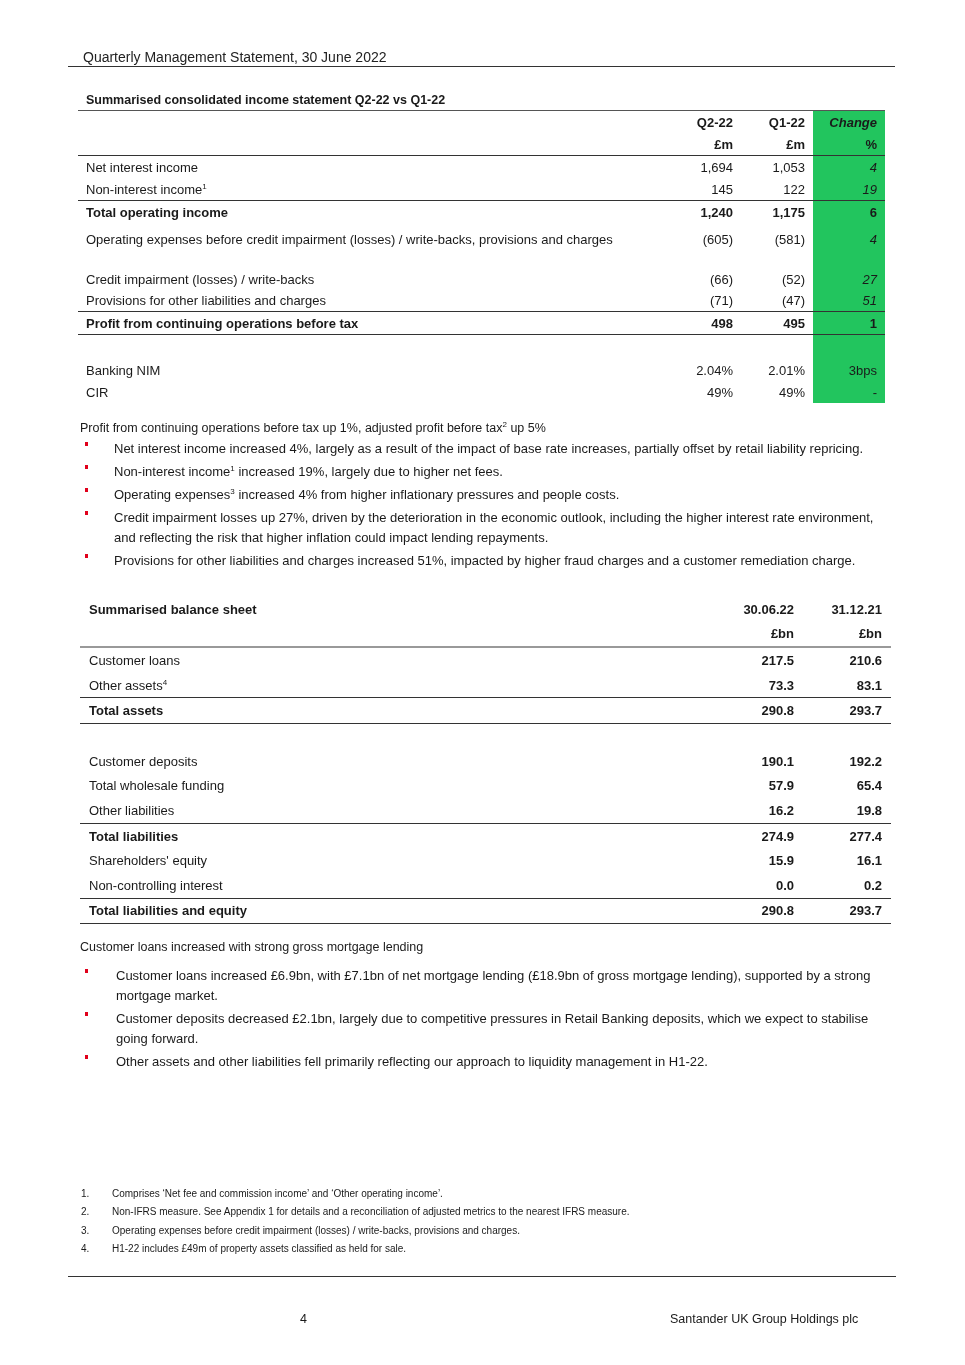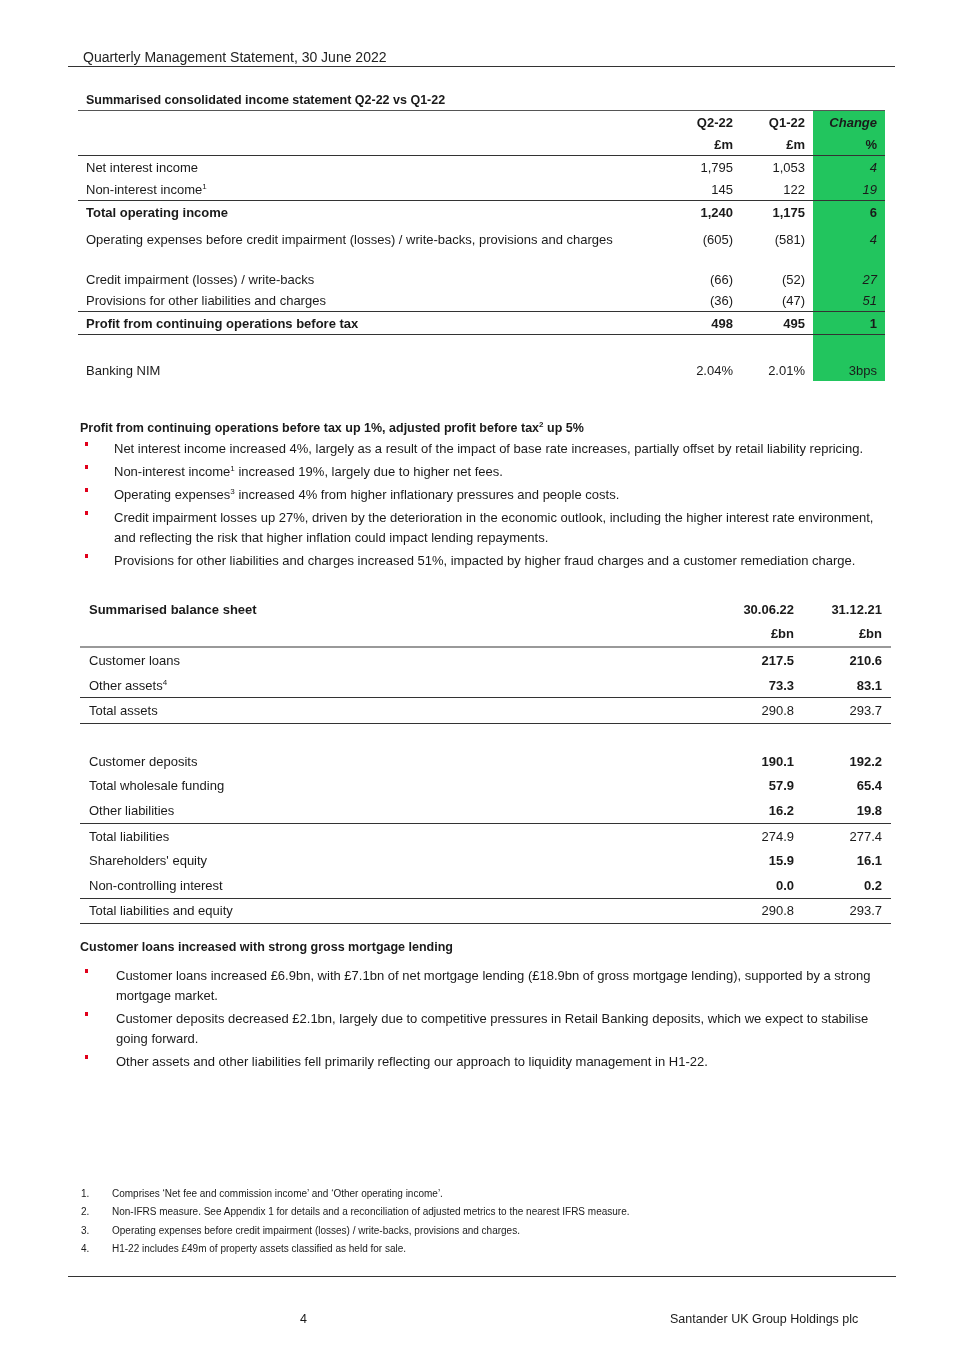--- a/index.html
+++ b/index.html
@@ -25,32 +25,32 @@
   .is-table tr.bold td.chg { font-style: normal; }
   .is-table tr.line-above td.lbl,
   .is-table tr.line-above td.num { border-top: 1px solid #333; }
   .is-table tr.line-above td.chg { border-top: 1px solid #333; }
   .is-table tr.line-below td { border-bottom: 1px solid #333; }
   .is-table tr.tall td { height: 32px; }
   .is-table tr.gap td { height: 24px; }
   .is-table tr.plain td.chg { font-style: normal; }
   sup { font-size: 8px; vertical-align: super; line-height: 0; }
 
-  .sec-title { font-size: 12.5px; font-weight: bold; }
+  .sec-title { font-size: 12.5px; font-weight: normal; }
   .bullets { list-style: none; margin: 4px; padding: 0; }
   .bullets li { position: relative; padding-left: 30px; font-size: 13px; line-height: 20px; margin-bottom: 3px; }
   .bullets li .mark { position: absolute; left: 1px; top: 3px; width: 3px; height: 4px; background: #e0001b; }
 
   
   .bs-wrap { left: 80px; top: 597px; width: 811px; }
   .bs-table { border-collapse: collapse; width: 811px; font-size: 13px; }
   .bs-table td { padding: 0 9px; height: 24.6px; white-space: nowrap; vertical-align: middle; }
   .bs-table td.num { text-align: right; width: 70px; font-weight: bold; }
   .bs-table tr.hdr td { font-weight: bold; font-size: 13px; }
-  .bs-table tr.bold td { font-weight: normal; }
+  .bs-table tr.bold td { font-weight: bold; }
   .bs-table tr.thick-above td { border-top: 2px solid #999; }
   .bs-table tr.line-above td { border-top: 1px solid #333; }
   .bs-table tr.line-below td { border-bottom: 1px solid #333; }
   .bs-table tr.gap td { height: 25px; }
 
   .foot-notes { left: 81px; top: 1184px; font-size: 10px; }
   .foot-notes .fn { display: flex; height: 18.5px; align-items: center; }
   .foot-notes .n { width: 31px; }
   .foot-rule { left: 68px; top: 1276px; width: 828px; border-top: 1.5px solid #333; }
   .page-num { left: 300px; top: 1312px; font-size: 12.5px; }
@@ -73,21 +73,21 @@
       <td class="chg">Change</td>
     </tr>
     <tr class="hdr">
       <td class="lbl"></td>
       <td class="num">£m</td>
       <td class="num">£m</td>
       <td class="chg" style="font-style:normal">%</td>
     </tr>
     <tr class="line-above">
       <td class="lbl">Net interest income</td>
-      <td class="num">1,795</td>
+      <td class="num">1,694</td>
       <td class="num">1,053</td>
       <td class="chg">4</td>
     </tr>
     <tr>
       <td class="lbl"><span>Non-interest income</span><sup>1</sup></td>
       <td class="num">145</td>
       <td class="num">122</td>
       <td class="chg">19</td>
     </tr>
     <tr class="bold line-above">
@@ -103,41 +103,47 @@
       <td class="chg">4</td>
     </tr>
     <tr class="tall">
       <td class="lbl" style="vertical-align:bottom;padding-bottom:2px">Credit impairment (losses) / write-backs</td>
       <td class="num" style="vertical-align:bottom;padding-bottom:2px">(66)</td>
       <td class="num" style="vertical-align:bottom;padding-bottom:2px">(52)</td>
       <td class="chg" style="vertical-align:bottom;padding-bottom:2px">27</td>
     </tr>
     <tr>
       <td class="lbl">Provisions for other liabilities and charges</td>
-      <td class="num">(36)</td>
+      <td class="num">(71)</td>
       <td class="num">(47)</td>
       <td class="chg">51</td>
     </tr>
     <tr class="bold line-above line-below">
       <td class="lbl">Profit from continuing operations before tax</td>
       <td class="num">498</td>
       <td class="num">495</td>
       <td class="chg">1</td>
     </tr>
     <tr class="gap">
       <td></td>
           <td></td>
           <td></td>
           <td class="chg"></td>
     </tr>
     <tr class="plain">
       <td class="lbl">Banking NIM</td>
       <td class="num">2.04%</td>
       <td class="num">2.01%</td>
       <td class="chg">3bps</td>
+    </tr>
+    <tr class="plain">
+      <td class="lbl" style="height:20px">CIR</td>
+      <td class="num">49%</td>
+      <td class="num">49%</td>
+      <td class="chg">-</td>
     </tr>
   </tbody>
     </table>
 </div>
 
 <div class="abs" style="left:80px; top:421px; width:810px;">
   <div class="sec-title" style="margin-bottom:2px"><span>Profit from continuing operations before tax up 1%, adjusted profit before tax</span><sup>2</sup><span> up 5%</span></div>
   <ul class="bullets">
     <li><span class="mark"></span><span>Net interest income increased 4%, largely as a result of the impact of base rate increases, partially offset by retail liability repricing.</span></li>
     <li><span class="mark"></span><span>Non-interest income</span><sup>1</sup><span> increased 19%, largely due to higher net fees.</span></li>

